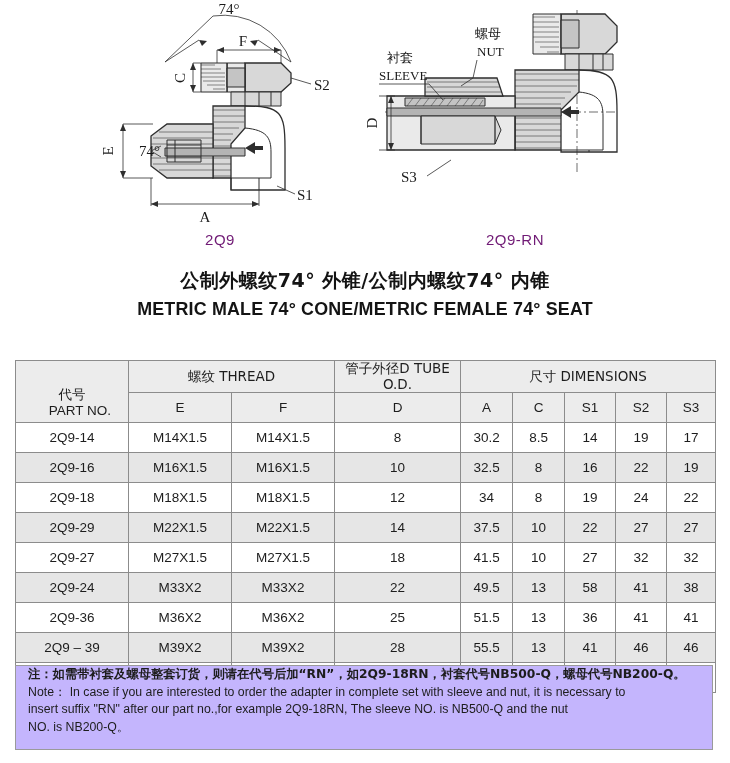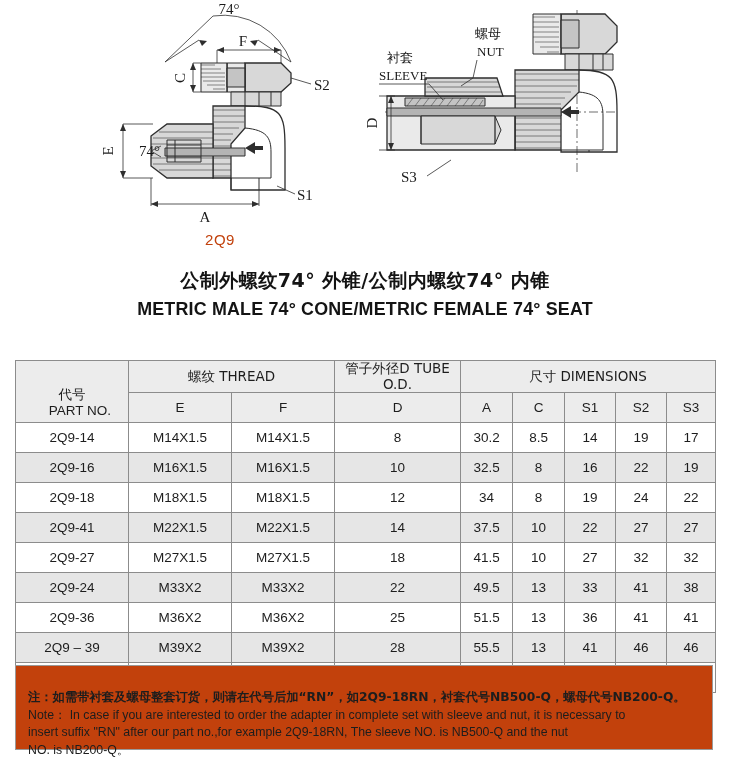--- a/index.html
+++ b/index.html
@@ -14,21 +14,21 @@
   
   #drawings{
     position:absolute;left:0;top:0;width:730px;height:262px;
   }
   .fig{position:absolute;top:0;height:262px;}
   #fig-left{left:95px;width:250px;}
   #fig-right{left:365px;width:300px;}
   .fig svg{display:block;}
   .fig-caption{
     position:absolute;bottom:14px;width:100%;text-align:center;
-    font-size:15px;letter-spacing:.5px;color:#c2410c;
+    font-size:15px;letter-spacing:.5px;color:#701a75;
     font-family:"Liberation Sans","DejaVu Sans",sans-serif;
   }
   
   #title-block{
     position:absolute;left:0;top:268px;width:730px;text-align:center;
   }
   #title-cn{
     font-size:19px;font-weight:bold;letter-spacing:.5px;color:#141414;
     font-family:"DejaVu Sans","Liberation Sans",sans-serif;
     line-height:1.35;
@@ -64,22 +64,22 @@
   th.partno{line-height:1.25;font-size:13.5px;padding:2px 0;}
   th.partno .cn{display:block;font-family:"DejaVu Sans","Liberation Sans",sans-serif;font-size:13.5px;margin-top:22px;}
   th.partno .en{display:block;margin-left:16px;}
   .cnlab{font-family:"DejaVu Sans","Liberation Sans",sans-serif;}
   tbody tr:nth-child(odd) td{background:#ffffff;}
   tbody tr:nth-child(even) td{background:#e6e6e6;}
   tbody td{height:30px;}
   
   #note-box{
     position:absolute;left:15px;top:665px;width:698px;height:85px;
-    border:1px solid #9a9a9a;background:#c2410c;
-    box-sizing:border-box;padding:23px 10px 0 12px;
+    border:1px solid #9a9a9a;background:#c4b5fd;
+    box-sizing:border-box;padding:0 10px 0 12px;
   }
   #note-box p{
     margin:0;font-size:12.3px;line-height:1.43;color:#1d1d1d;
     letter-spacing:0;
   }
   #note-cn{font-family:"DejaVu Sans","Liberation Sans",sans-serif;font-weight:bold;font-size:12.3px;}
   .note-en{font-family:Liberation Sans, sans-serif;}
   
   .ln{stroke:#2e2e2e;stroke-width:1;fill:none;}
   .ln-th{stroke:#2e2e2e;stroke-width:1.3;fill:none;}
@@ -310,20 +310,21 @@
       <path class="dim" d="M26 96 L26 150"></path>
       <path d="M26 96 l-3 7 l6 0 z" fill="#2e2e2e"></path>
       <path d="M26 150 l-3 -7 l6 0 z" fill="#2e2e2e"></path>
       <path class="dim" d="M14 96 L30 96"></path>
       <path class="dim" d="M14 150 L30 150"></path>
       <text class="txt" x="12" y="123" text-anchor="middle" transform="rotate(-90 12 123)">D</text>
 
       <path class="dim" d="M62 176 L86 160"></path>
       <text class="txt" x="36" y="182">S3</text>
     </svg>
+    <div class="fig-caption">2Q9-RN</div>
   </div>
 </div>
 
 <div id="title-block">
   <div id="title-cn">公制外螺纹74°  外锥/公制内螺纹74°  内锥</div>
   <div id="title-en">METRIC MALE 74°  CONE/METRIC FEMALE 74°  SEAT</div>
 </div>
 
 <div id="spec-table-wrap">
   <table class="spec">
@@ -387,21 +388,21 @@
           <td>M18X1.5</td>
           <td>M18X1.5</td>
           <td>12</td>
           <td>34</td>
           <td>8</td>
           <td>19</td>
           <td>24</td>
           <td>22</td>
         </tr>
         <tr>
-          <td>2Q9-41</td>
+          <td>2Q9-29</td>
           <td>M22X1.5</td>
           <td>M22X1.5</td>
           <td>14</td>
           <td>37.5</td>
           <td>10</td>
           <td>22</td>
           <td>27</td>
           <td>27</td>
         </tr>
         <tr>
@@ -415,21 +416,21 @@
           <td>32</td>
           <td>32</td>
         </tr>
         <tr>
           <td>2Q9-24</td>
           <td>M33X2</td>
           <td>M33X2</td>
           <td>22</td>
           <td>49.5</td>
           <td>13</td>
-          <td>33</td>
+          <td>58</td>
           <td>41</td>
           <td>38</td>
         </tr>
         <tr>
           <td>2Q9-36</td>
           <td>M36X2</td>
           <td>M36X2</td>
           <td>25</td>
           <td>51.5</td>
           <td>13</td>

